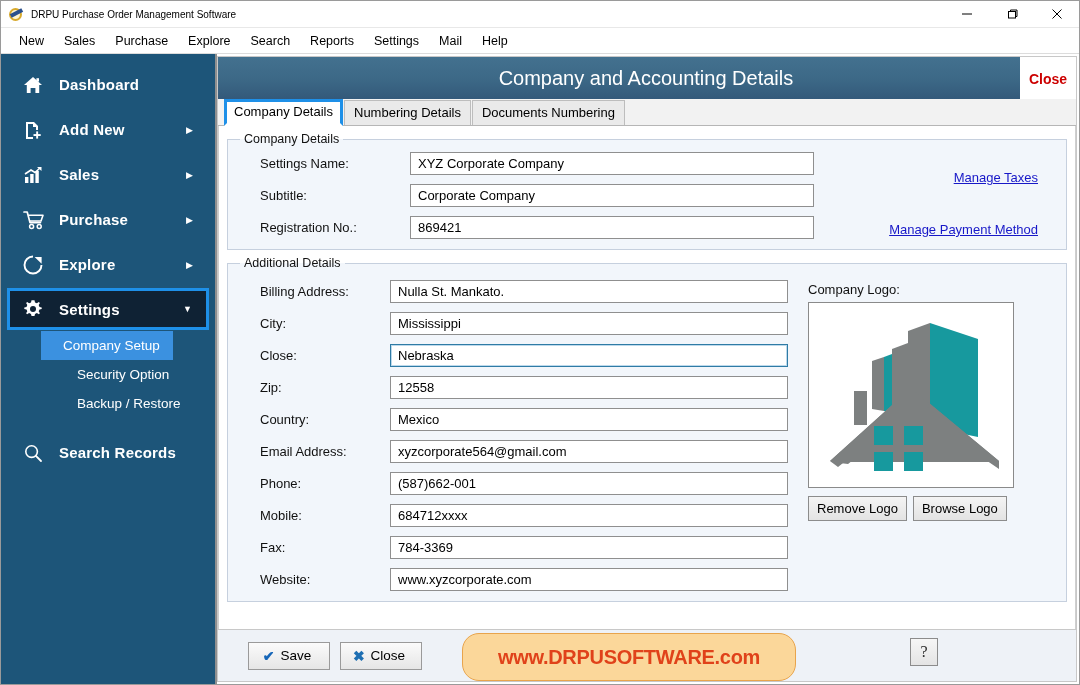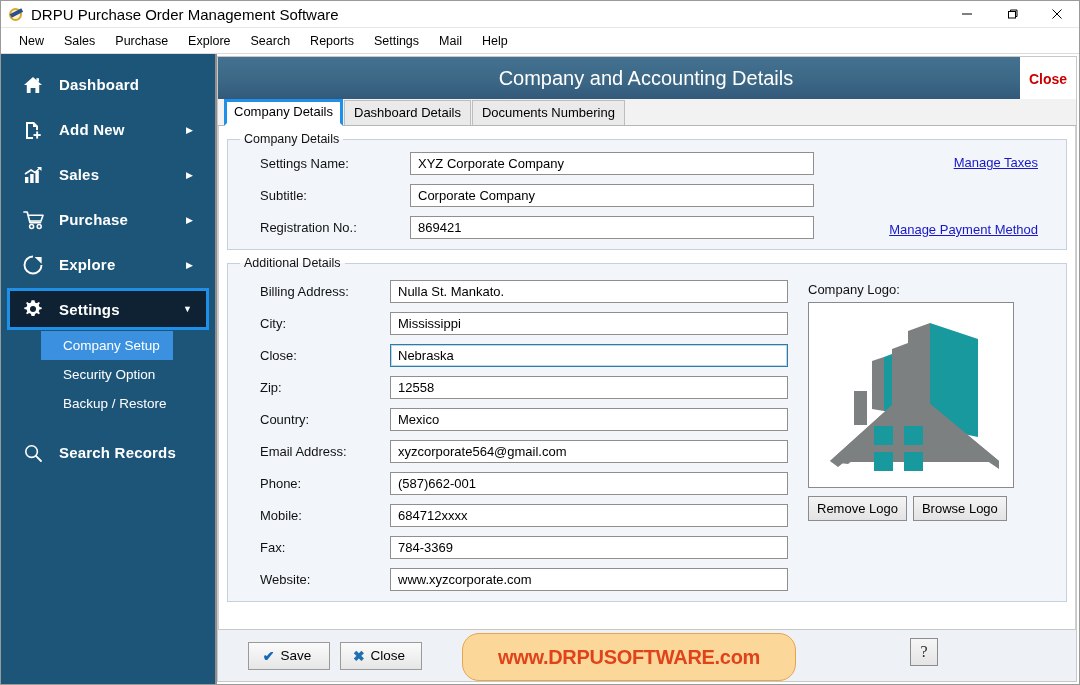--- a/index.html
+++ b/index.html
@@ -41,21 +41,21 @@
     border-radius: 50%;
     background: #fdf3d0;
   }
   .title-icon .ti-bar {
     position: absolute; left: 2px; top: 5px;
     width: 13px; height: 4px;
     background: #2a4f8c;
     transform: rotate(-28deg);
   }
   .title-text {
-    font-size: 15px;
+    font-size: 10px;
     color: #000;
     white-space: nowrap;
   }
   .win-controls {
     margin-left: auto;
     display: flex;
     height: 27px;
   }
   .win-btn {
     width: 45px; height: 27px;
@@ -139,20 +139,21 @@
   .nav-item.active .nav-arrow { margin-right: 14px; }
   .sub-item {
     height: 29px;
     display: flex;
     align-items: center;
     color: #ffffff;
     font-size: 13.5px;
     padding-left: 62px;
     cursor: default;
     white-space: nowrap;
+    margin-left: 14px;
   }
   .sub-item.selected {
     background: #3b91e0;
     margin-left: 40px;
     padding-left: 22px;
     margin-right: 42px;
   }
   .nav-spacer { height: 12px; }
 
   
@@ -291,21 +292,21 @@
     padding-right: 18px;
     text-align: right;
   }
   .link {
     color: #1818c8;
     text-decoration: underline;
     font-size: 13px;
     cursor: default;
     display: inline-block;
   }
-  .link-taxes { margin-top: 5px; }
+  .link-taxes { margin-top: 20px; }
   .link-pay { position: absolute; right: 18px; bottom: 4px; }
 
   
   .ad-grid { display: flex; }
   .ad-left { flex: 0 0 560px; padding-left: 22px; padding-top: 6px; }
   .ad-left .flabel { width: 130px; }
   .ad-left .inp { width: 398px; }
   .ad-right {
     flex: 1 1 auto;
     padding-top: 8px;
@@ -535,21 +536,21 @@
     <div class="content">
       <div class="panel">
 
         <div class="hdr">
           <div class="hdr-title">Company and Accounting Details</div>
           <div class="hdr-close">Close</div>
         </div>
 
         <div class="tabstrip">
           <div class="tab active">Company Details</div>
-          <div class="tab">Dashboard Details</div>
+          <div class="tab">Numbering Details</div>
           <div class="tab">Documents Numbering</div>
         </div>
 
         <div class="form-area">
 
           <fieldset class="group">
             <legend>Company Details</legend>
             <div class="cd-grid">
               <div class="cd-left">
                 <div class="row">

